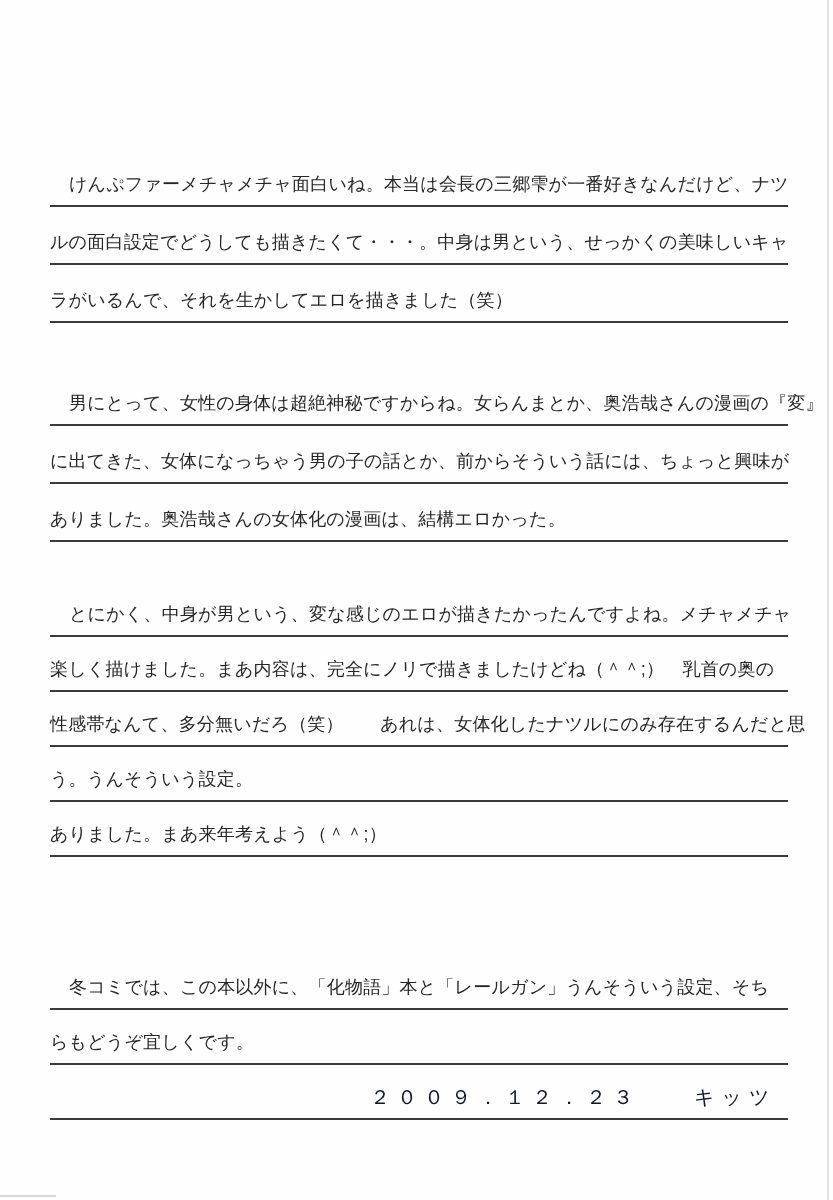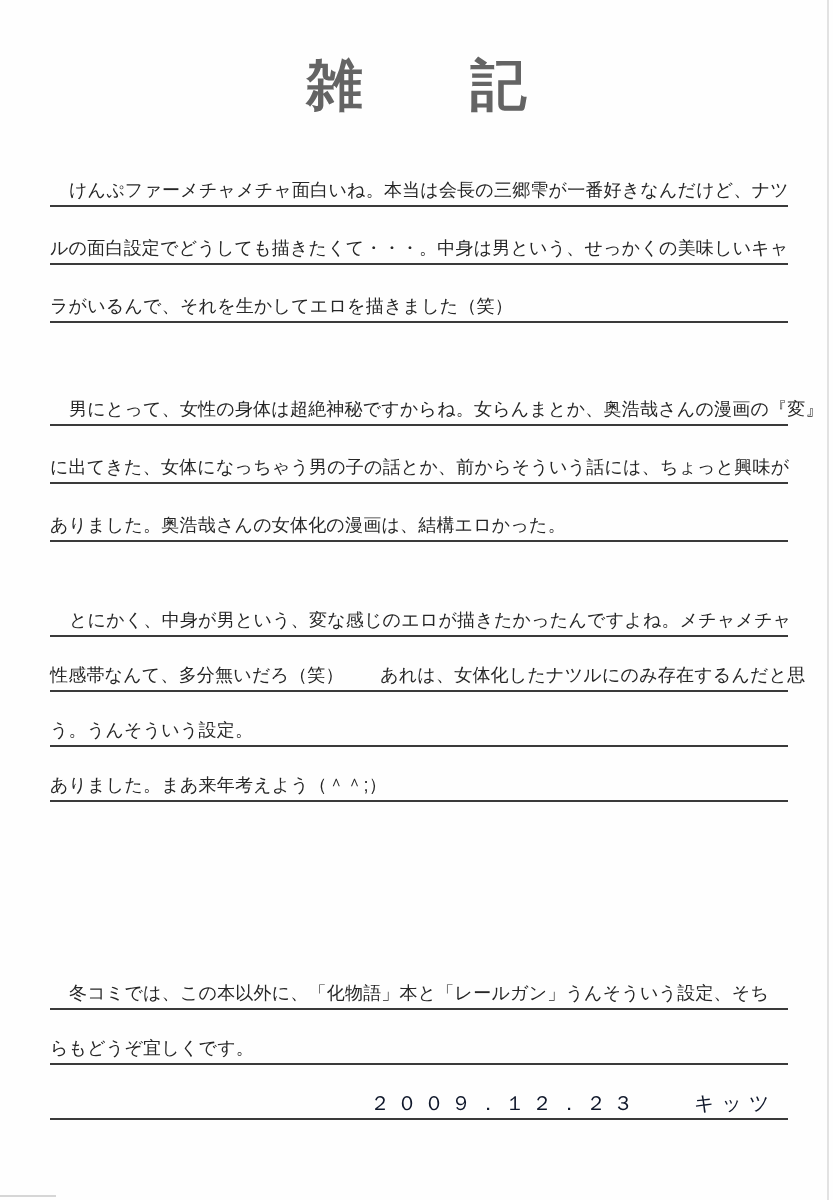--- a/index.html
+++ b/index.html
@@ -62,39 +62,38 @@
     align-items: flex-end;
     border-bottom: 2px solid #3a3a3a;
   }
   .h56 .line { height: 56px; }
   .h53 .line { height: 53px; }
   .t {
     font-size: 18px;
     letter-spacing: 0.2px;
     color: #262626;
     white-space: nowrap;
-    padding-bottom: 3px;
+    padding-bottom: 9px;
     line-height: 1.2;
     margin-top: 44px;
   }
   .indent { text-indent: 19px; }
   .date {
     margin-left: 320px;
     font-size: 20px;
     letter-spacing: 7px;
     color: #0f172a;
     font-family: "DejaVu Sans Mono", monospace;
   }
 </style>
 </head>
 <body>
 
 <div class="page">
 
-  <h1 class="title">雑　記</h1>
 
   <section class="block b1 h56">
     <div class="line">
       <span class="t indent">けんぷファーメチャメチャ面白いね。本当は会長の三郷雫が一番好きなんだけど、ナツ</span>
     </div>
     <div class="line">
       <span class="t">ルの面白設定でどうしても描きたくて・・・。中身は男という、せっかくの美味しいキャ</span>
     </div>
     <div class="line">
       <span class="t">ラがいるんで、それを生かしてエロを描きました（笑）</span>
@@ -111,20 +110,23 @@
     <div class="line">
       <span class="t">ありました。奥浩哉さんの女体化の漫画は、結構エロかった。</span>
     </div>
   </section>
 
   <section class="block b34 h53">
     <div class="line">
       <span class="t indent">とにかく、中身が男という、変な感じのエロが描きたかったんですよね。メチャメチャ</span>
     </div>
     <div class="line">
+      <span class="t">楽しく描けました。まあ内容は、完全にノリで描きましたけどね（＾＾;）　乳首の奥の</span>
+    </div>
+    <div class="line">
       <span class="t">性感帯なんて、多分無いだろ（笑）　　あれは、女体化したナツルにのみ存在するんだと思</span>
     </div>
     <div class="line">
       <span class="t">う。うんそういう設定。</span>
     </div>
     <div class="line">
       <span class="t">ありました。まあ来年考えよう（＾＾;）</span>
     </div>
   </section>
 

